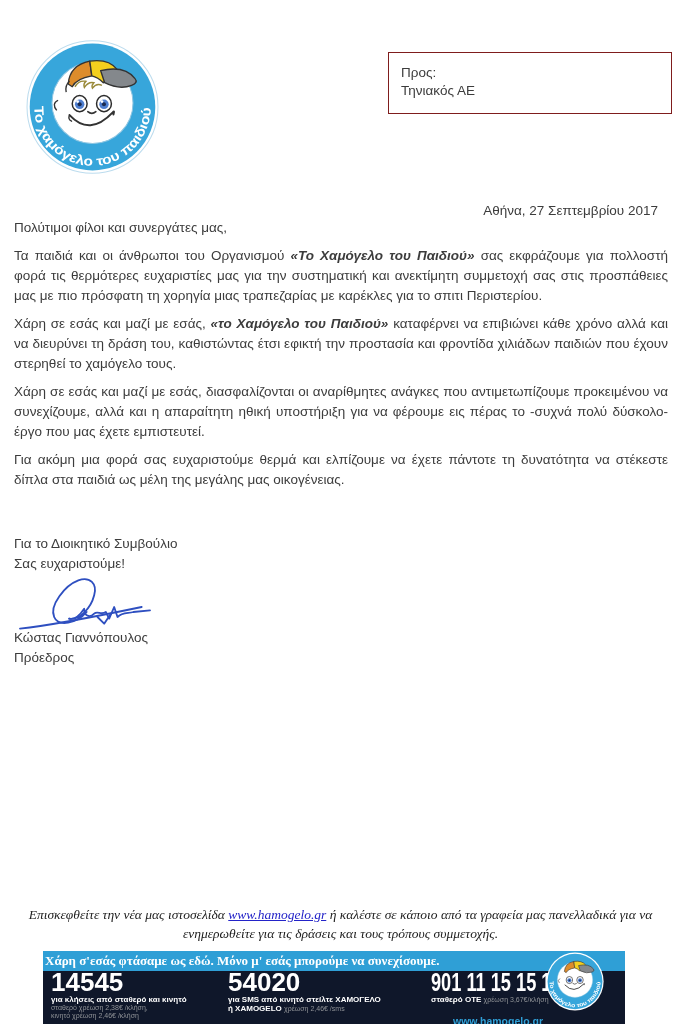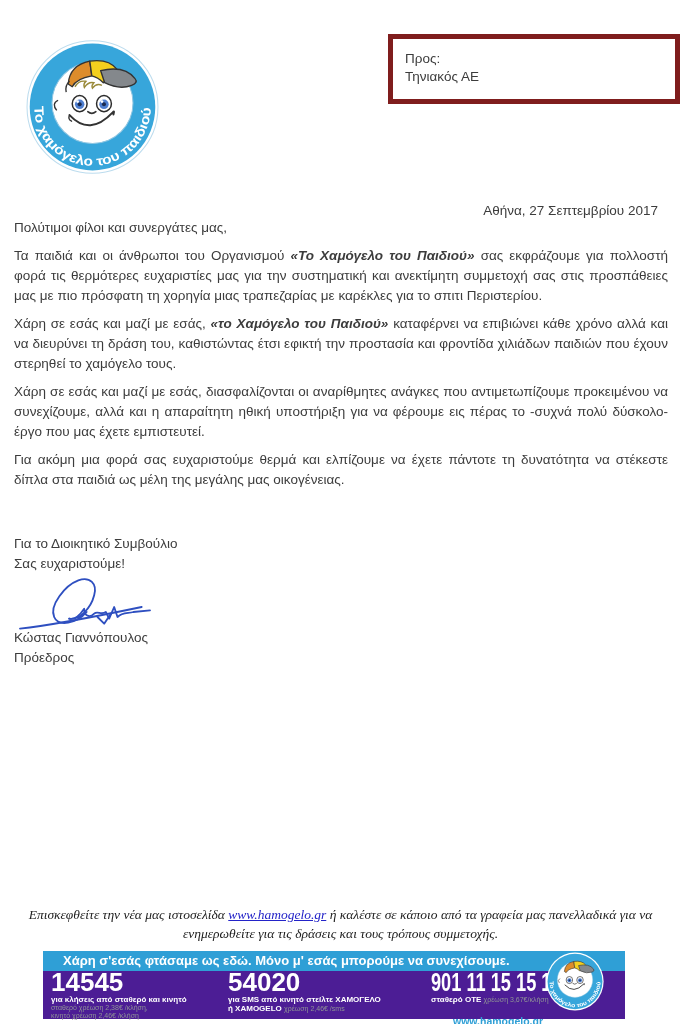--- a/index.html
+++ b/index.html
@@ -5,46 +5,46 @@
   html,body{margin:0;padding:0;background:#e8e8e8;}
   .page{
     position:relative;width:681px;height:1024px;background:#ffffff;
     margin:0 auto;overflow:hidden;
     font-family:"Liberation Sans",sans-serif;color:#3c3c3c;
   }
   
   .logo-main{position:absolute;left:25px;top:36px;width:135px;height:142px;}
   .logo-banner{position:absolute;left:502px;top:1px;width:60px;height:59px;z-index:3;}
   .addr-box{
-    position:absolute;left:388px;top:34px;width:258px;
-    border:5px solid #7f1d1d;padding:11px 12px 13px 12px;
+    position:absolute;left:388px;top:52px;width:258px;
+    border:1px solid #7f1d1d;padding:11px 12px 13px 12px;
     font-size:13.5px;line-height:18px;color:#3c3c3c;
   }
   .proto-gap{display:inline-block;width:14px;}
   .date-line{position:absolute;top:191px;right:23px;font-size:13.5px;color:#3c3c3c;margin-top:12px;}
   
   .letter{position:absolute;left:14px;right:13px;top:218px;}
   .para{margin:0 0 8px 0;font-size:13.5px;line-height:20px;text-align:justify;}
   .para span.bi{font-weight:700;font-style:italic;}
   .closing{margin-top:44px;font-size:13.5px;line-height:20px;}
   .sig{display:block;width:168px;height:60px;margin:-2px 0 -4px 2px;}
   
   .footer-note{
     position:absolute;left:8px;right:8px;top:905px;text-align:center;
     font-family:"Liberation Serif",serif;font-style:italic;
     font-size:13.5px;line-height:19px;color:#1c1c1c;
   }
   .footer-note a{color:#2323c8;text-decoration:underline;}
   .banner{position:absolute;left:43px;top:951px;width:582px;height:62px;}
   .banner-blue{
     position:absolute;left:0;top:0;right:0;height:20px;background:#2f9fd6;
-    color:#ffffff;font-weight:700;font-size:13px;line-height:20px;padding-left:20px;
-    box-sizing:border-box;white-space:nowrap;
+    color:#ffffff;font-weight:700;font-size:13px;line-height:20px;padding-left:2px;
+    box-sizing:border-box;white-space:nowrap;font-family:Liberation Serif, serif;
   }
-  .banner-black{position:absolute;left:0;top:20px;right:0;height:48px;background:#4c1d95;}
+  .banner-black{position:absolute;left:0;top:20px;right:0;height:54px;background:#0f172a;}
   .bcol{position:absolute;top:1px;color:#ffffff;white-space:nowrap;}
   .bcol-1{left:8px;}  .bcol-2{left:185px;}  .bcol-3{left:388px;}
   .bnum{
     display:inline-block;font-size:26px;line-height:20px;font-weight:700;color:#ffffff;
     transform-origin:0 50%;letter-spacing:0;
   }
   .bnum-wide{transform:scaleX(0.7);}
   .bbold{font-size:8px;font-weight:700;line-height:9px;color:#ffffff;}
   .bfine{font-size:7px;line-height:8px;color:#8f9296;}
   .binline-fine{font-size:7px;color:#8f9296;font-weight:400;}

